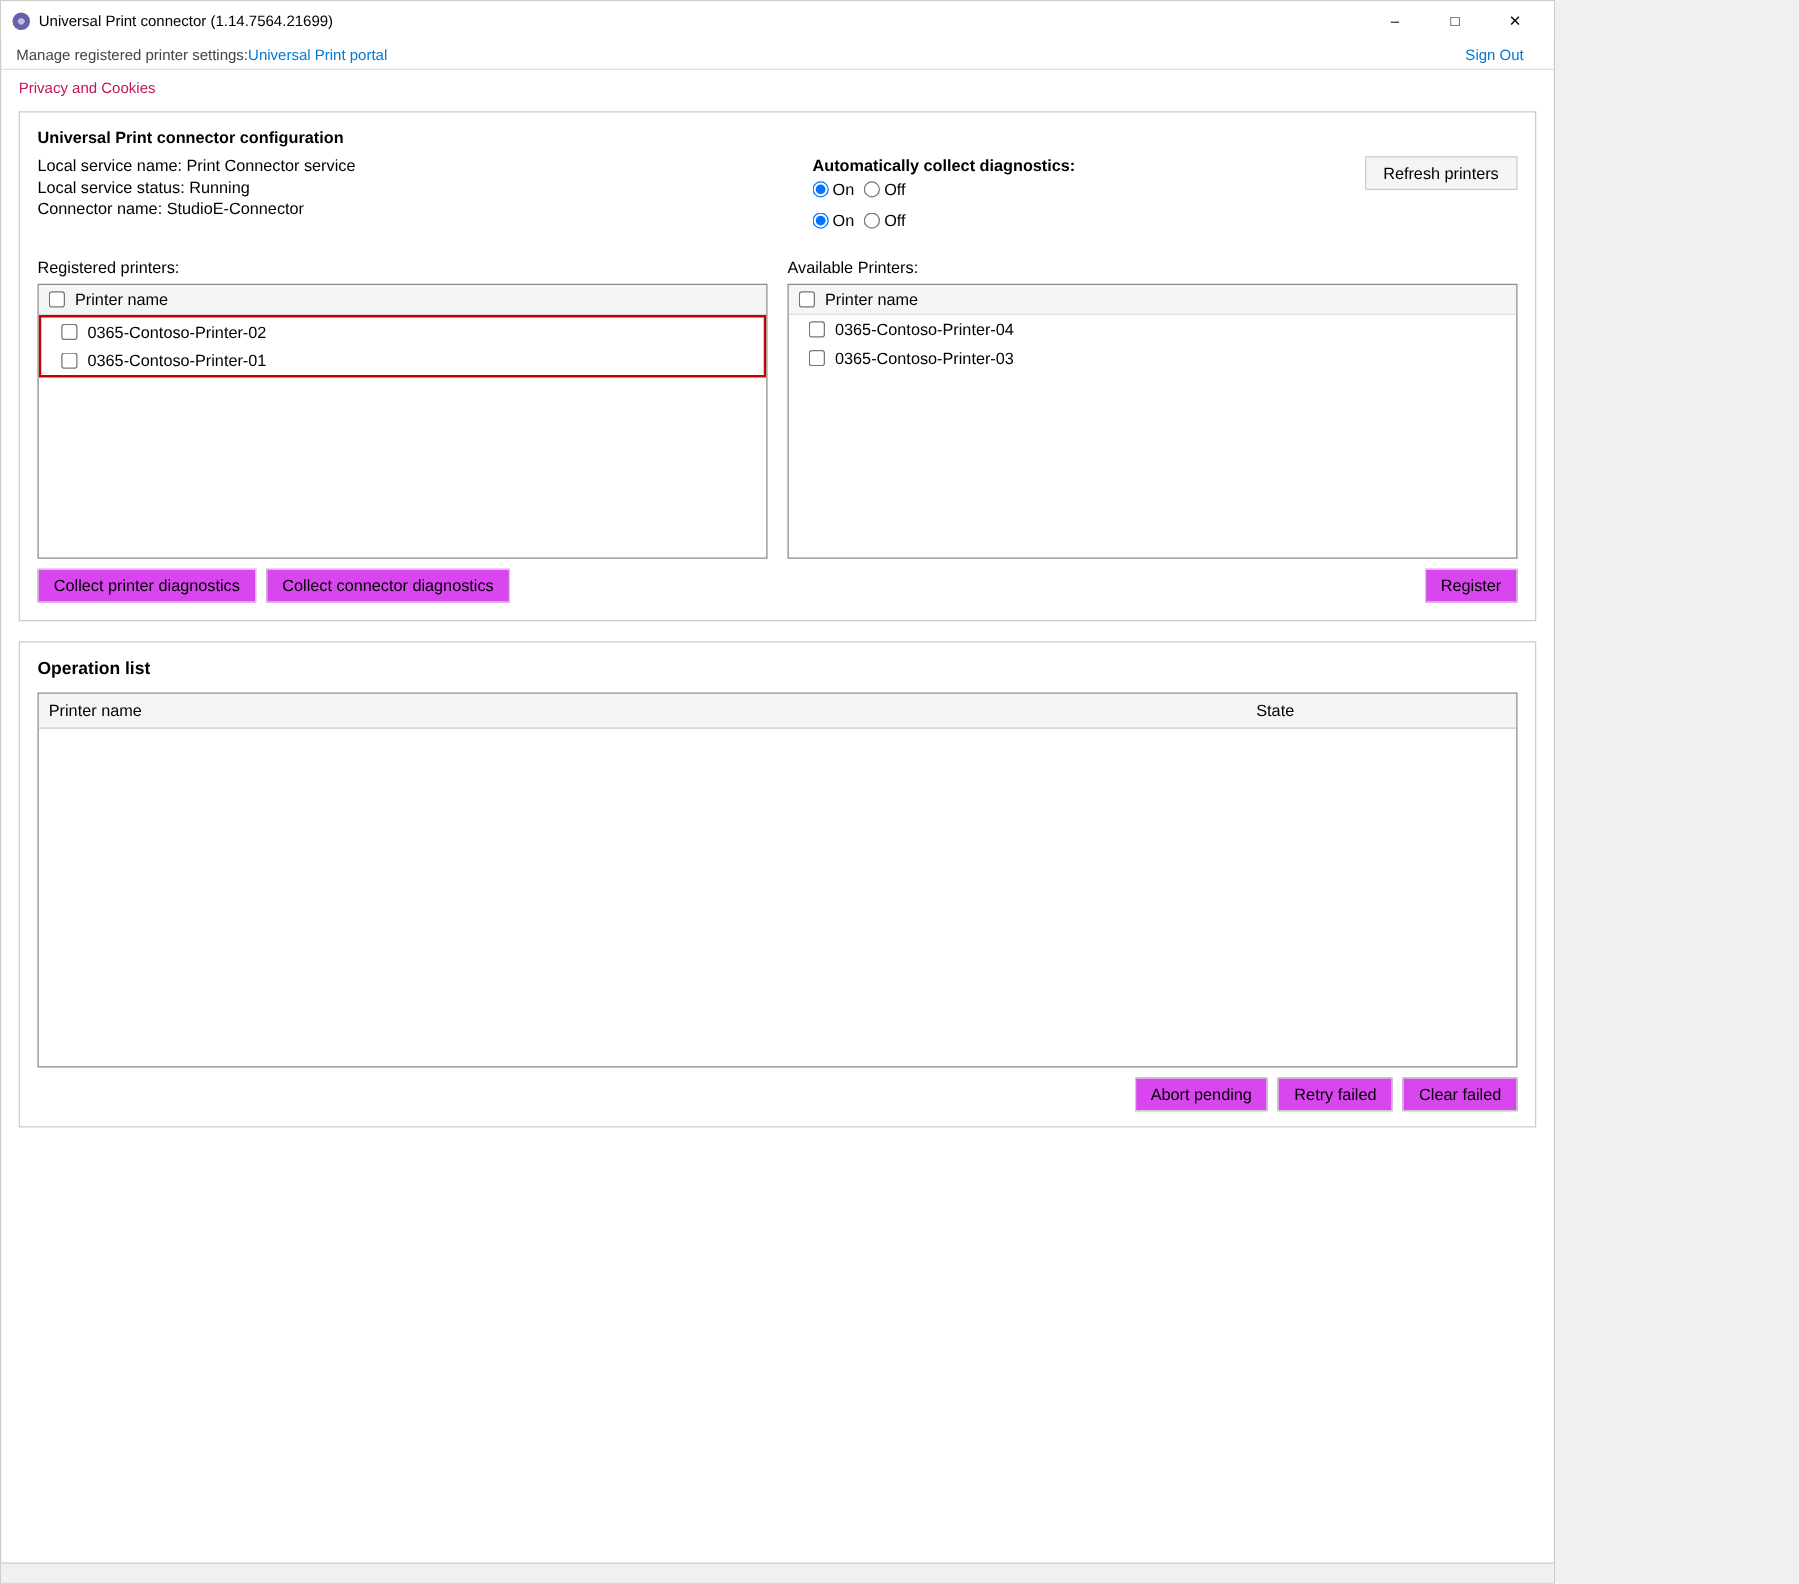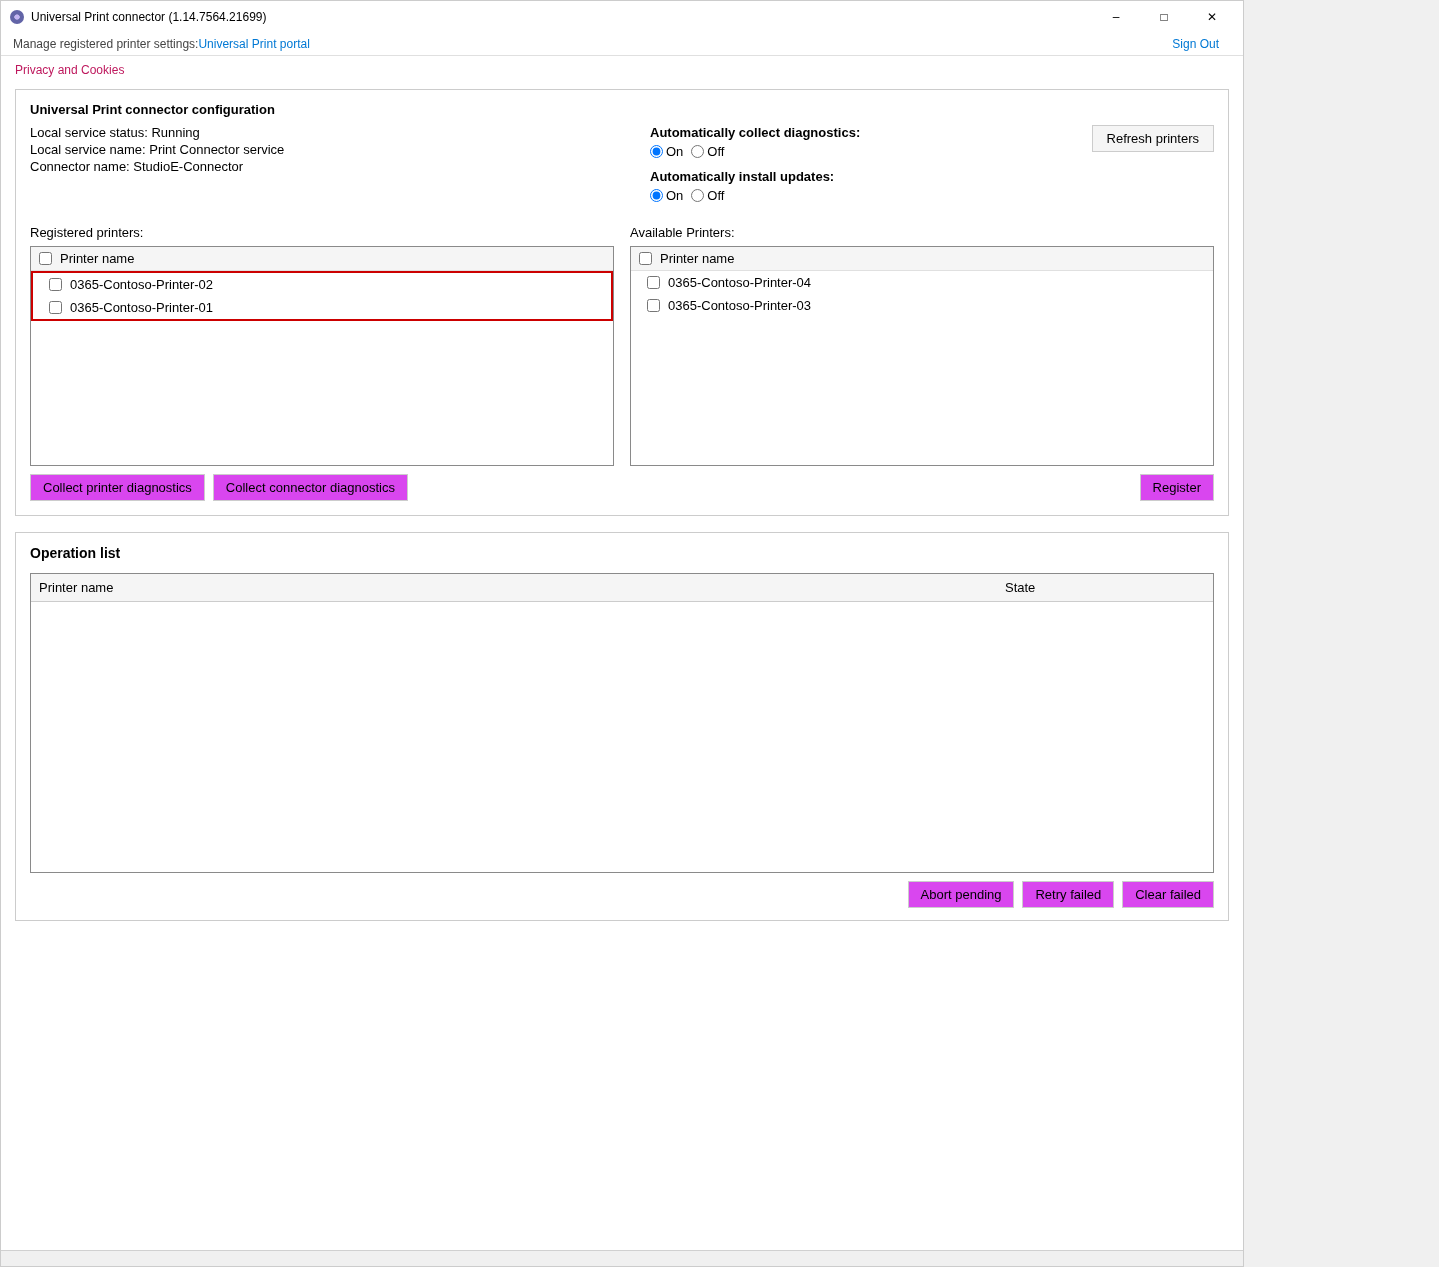--- a/index.html
+++ b/index.html
@@ -320,42 +320,41 @@
 
   <div class="main-content">
 
     <div class="config-section">
       <div class="config-title">Universal Print connector configuration</div>
 
       <div class="config-layout">
 
         <div class="config-left">
           <div class="config-info">
+            <p>Local service name: Print Connector service</p>
             <p>Local service status: Running</p>
-            <p>Local service name: Print Connector service</p>
             <p>Connector name: StudioE-Connector</p>
           </div>
         </div>
 
         <div class="config-right" style="position:relative;">
           <button class="refresh-btn">Refresh printers</button>
 
           <div class="radio-group-label">Automatically collect diagnostics:</div>
           <div class="radio-row">
             <label>
               <input type="radio" name="auto_diag" checked="" style="">
               <span>On</span>
             </label>
             <label>
               <input type="radio" name="auto_diag" style="">
               <span>Off</span>
             </label>
           </div>
 
-          <div class="radio-group-label">Automatically install updates:</div>
           <div class="radio-row">
             <label>
               <input type="radio" name="auto_update" checked="" style="">
               <span>On</span>
             </label>
             <label>
               <input type="radio" name="auto_update" style="">
               <span>Off</span>
             </label>
           </div>

